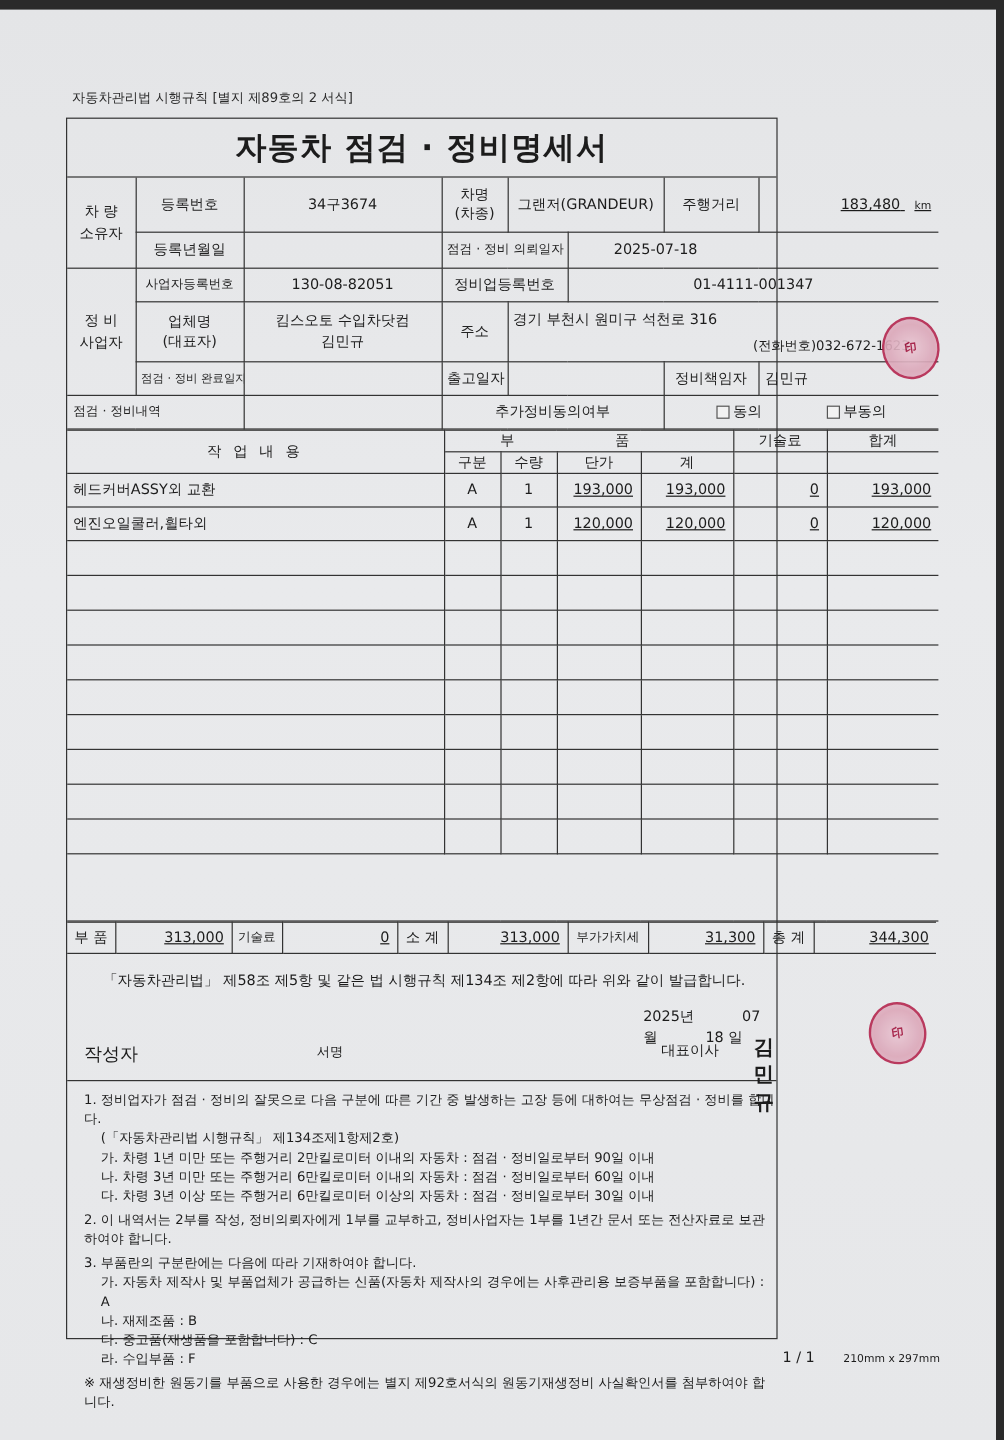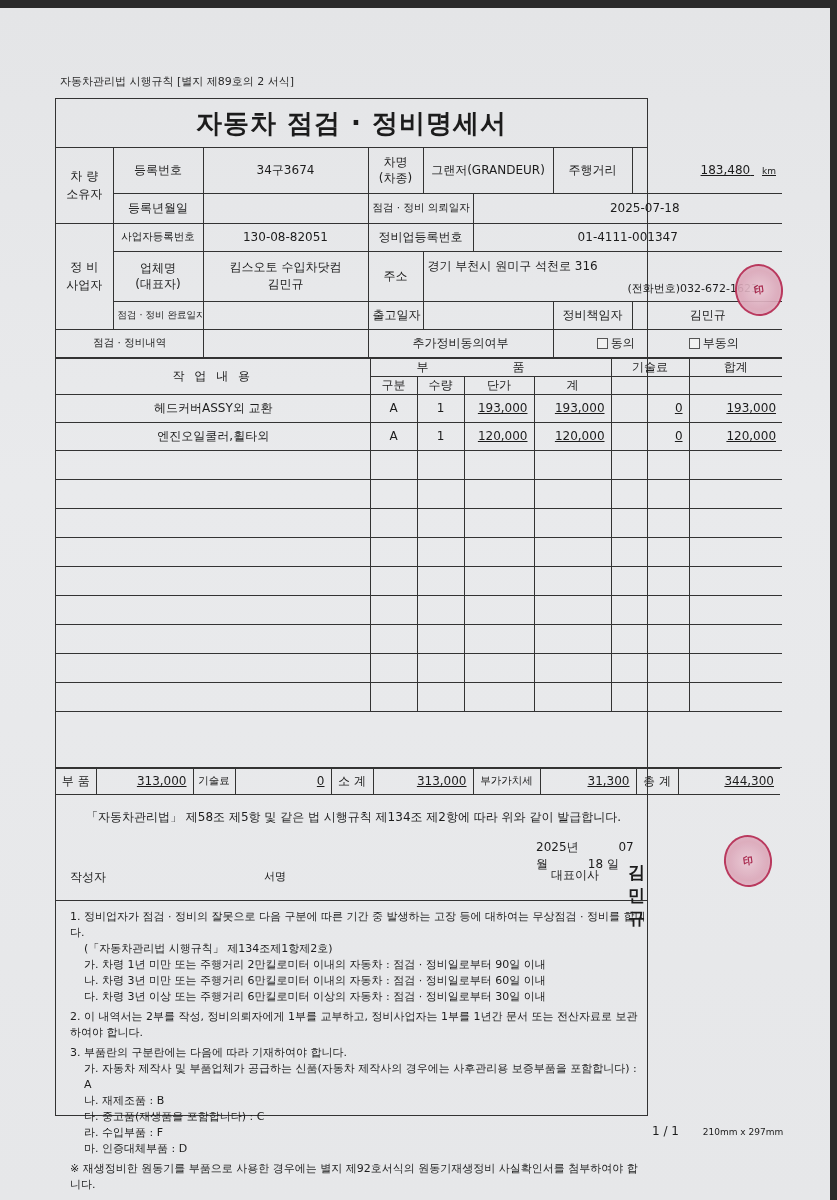--- a/index.html
+++ b/index.html
@@ -28,21 +28,21 @@
     border-bottom:1.5px solid #333;
   }
   table { border-collapse:collapse; width:100%; table-layout:fixed; }
   td {
     border:1px solid #333; padding:0 4px; font-size:12px;
     text-align:center; vertical-align:middle; overflow:hidden; white-space:nowrap;
   }
   .lbl { color:#222; }
   .small { font-size:10.5px; }
   .right { text-align:right; padding-right:6px;text-decoration:underline; }
-  .left { text-align:center; padding-left:5px; }
+  .left { text-align:left; padding-left:5px; }
   .t-info td { border-top:none; }
   .t-info tr td:first-child { border-left:none; }
   .t-info tr td:last-child { border-right:none; }
   .t-work td:first-child { border-left:none; }
   .t-work td:last-child { border-right:none; }
   .t-sum td:first-child { border-left:none; }
   .t-sum td:last-child { border-right:none; }
   .checkbox {
     display:inline-block; width:9px; height:9px; border:1px solid #555;
     vertical-align:middle; margin-right:3px; background:#f2f2f2;
@@ -309,40 +309,39 @@
 
     <div class="issue-block">
       <div style="position:absolute;left:30px;top:14px;font-size:12px">「자동차관리법」 제58조 제5항 및 같은 법 시행규칙 제134조 제2항에 따라 위와 같이 발급합니다.</div>
       <div style="position:absolute;left:480px;top:44px;font-size:12px">
         <span>2025</span><span>년</span>
         <span style="margin-left:36px">07</span>
         <span>월</span>
         <span style="margin-left:36px">18</span>
         <span>일</span>
       </div>
-      <div style="position:absolute;left:14px;top:74px;font-size:12px">작성자</div>
+      <div style="position:absolute;left:14px;top:74px;font-size:15px">작성자</div>
       <div style="position:absolute;left:208px;top:74px;font-size:11px">서명</div>
       <div style="position:absolute;left:495px;top:72px;font-size:12px">대표이사</div>
       <div style="position:absolute;left:572px;top:66px;font-size:17px;font-weight:bold">김민규</div>
       <div class="stamp" style="left:668px;top:40px">印</div>
     </div>
 
     <div class="notes">
       <div>1. 정비업자가 점검 · 정비의 잘못으로 다음 구분에 따른 기간 중 발생하는 고장 등에 대하여는 무상점검 · 정비를 합니다.</div>
       <div class="sub">(「자동차관리법 시행규칙」  제134조제1항제2호)</div>
       <div class="sub">가. 차령 1년 미만 또는 주행거리 2만킬로미터 이내의 자동차 : 점검 · 정비일로부터 90일 이내</div>
       <div class="sub">나. 차령 3년 미만 또는 주행거리 6만킬로미터 이내의 자동차 : 점검 · 정비일로부터 60일 이내</div>
       <div class="sub">다. 차령 3년 이상 또는 주행거리 6만킬로미터 이상의 자동차 : 점검 · 정비일로부터 30일 이내</div>
       <div style="margin-top:4px">2. 이 내역서는 2부를 작성, 정비의뢰자에게 1부를 교부하고, 정비사업자는 1부를 1년간 문서 또는 전산자료로 보관하여야 합니다.</div>
       <div style="margin-top:4px">3. 부품란의 구분란에는 다음에 따라 기재하여야 합니다.</div>
       <div class="sub">가. 자동차 제작사 및 부품업체가 공급하는 신품(자동차 제작사의 경우에는 사후관리용 보증부품을 포함합니다) : A</div>
       <div class="sub">나. 재제조품 : B</div>
       <div class="sub">다. 중고품(재생품을 포함합니다) : C</div>
       <div class="sub">라. 수입부품 : F</div>
-      <div class="sub">마. 인증대체부품 : D</div>
       <div style="margin-top:4px">※ 재생정비한 원동기를 부품으로 사용한 경우에는 별지 제92호서식의 원동기재생정비 사실확인서를 첨부하여야 합니다.</div>
     </div>
   </div>
 
   <div class="stamp" style="left:735px;top:256px">印</div>
 
   <div class="footer">
     <span>1 / 1</span>
     <span class="size">210mm x 297mm</span>
   </div>

